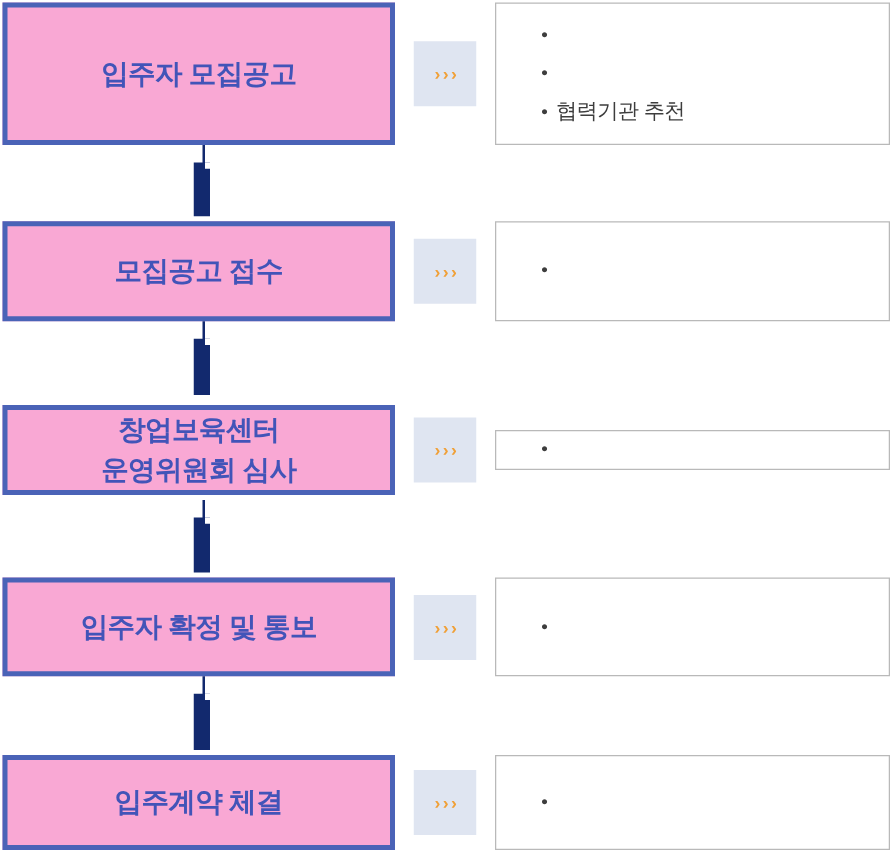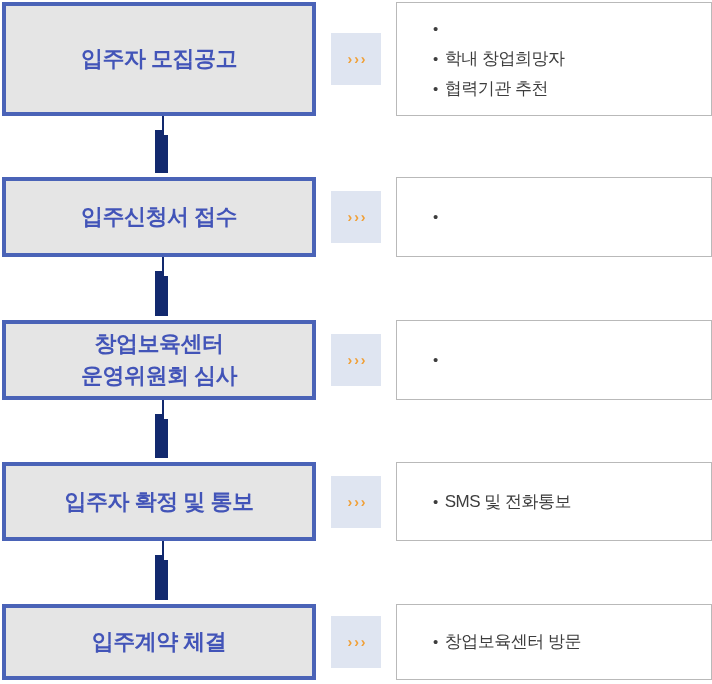--- a/index.html
+++ b/index.html
@@ -10,28 +10,28 @@
     height: 684px;
     background: #ffffff;
     font-family: "Liberation Sans", "DejaVu Sans", sans-serif;
     padding-top: 2px;
     padding-left: 2px;
     overflow: hidden;
   }
   .row { display: flex; align-items: stretch; }
   .r1 { height: 114px; }
   .r2 { height: 80px; }
-  .r3 { height: 80px; }
+  .r3 { height: 80px; align-items: center; }
   .r4 { height: 79px; }
   .r5 { height: 76px; }
 
   .flow-box {
     width: 314px;
     border: 4px solid #4a63b7;
-    background: #e5e5e5;
+    background: #f9a8d4;
     display: flex;
     align-items: center;
     justify-content: center;
     text-align: center;
     flex: none;
   }
   .flow-title {
     color: #4254b8;
     font-weight: bold;
     font-size: 22px;
@@ -134,39 +134,38 @@
       <div class="arrow-square">
         <span class="arrow-glyph">›››</span>
       </div>
     </div>
     <div class="detail-box">
       <div class="detail-item">
         <span class="bullet">•</span>
       </div>
       <div class="detail-item">
         <span class="bullet">•</span>
-        <span>학내 창업희망자</span>
       </div>
       <div class="detail-item">
         <span class="bullet">•</span>
         <span>협력기관 추천</span>
       </div>
     </div>
   </div>
 
   <div class="gap g1">
     <div class="connector">
       <div class="stem"></div>
       <div class="bar"></div>
     </div>
   </div>
 
   <div class="row r2">
     <div class="flow-box">
-      <div class="flow-title">입주신청서 접수</div>
+      <div class="flow-title">모집공고 접수</div>
     </div>
     <div class="arrow-cell">
       <div class="arrow-square">
         <span class="arrow-glyph">›››</span>
       </div>
     </div>
     <div class="detail-box">
       <div class="detail-item">
         <span class="bullet">•</span>
       </div>
@@ -209,21 +208,20 @@
       <div class="flow-title">입주자 확정 및 통보</div>
     </div>
     <div class="arrow-cell">
       <div class="arrow-square">
         <span class="arrow-glyph">›››</span>
       </div>
     </div>
     <div class="detail-box">
       <div class="detail-item">
         <span class="bullet">•</span>
-        <span>SMS 및 전화통보</span>
       </div>
     </div>
   </div>
 
   <div class="gap g4">
     <div class="connector">
       <div class="stem"></div>
       <div class="bar"></div>
     </div>
   </div>
@@ -233,18 +231,17 @@
       <div class="flow-title">입주계약 체결</div>
     </div>
     <div class="arrow-cell">
       <div class="arrow-square">
         <span class="arrow-glyph">›››</span>
       </div>
     </div>
     <div class="detail-box">
       <div class="detail-item">
         <span class="bullet">•</span>
-        <span>창업보육센터 방문</span>
       </div>
     </div>
   </div>
 
 </div>
 
 </body></html>

